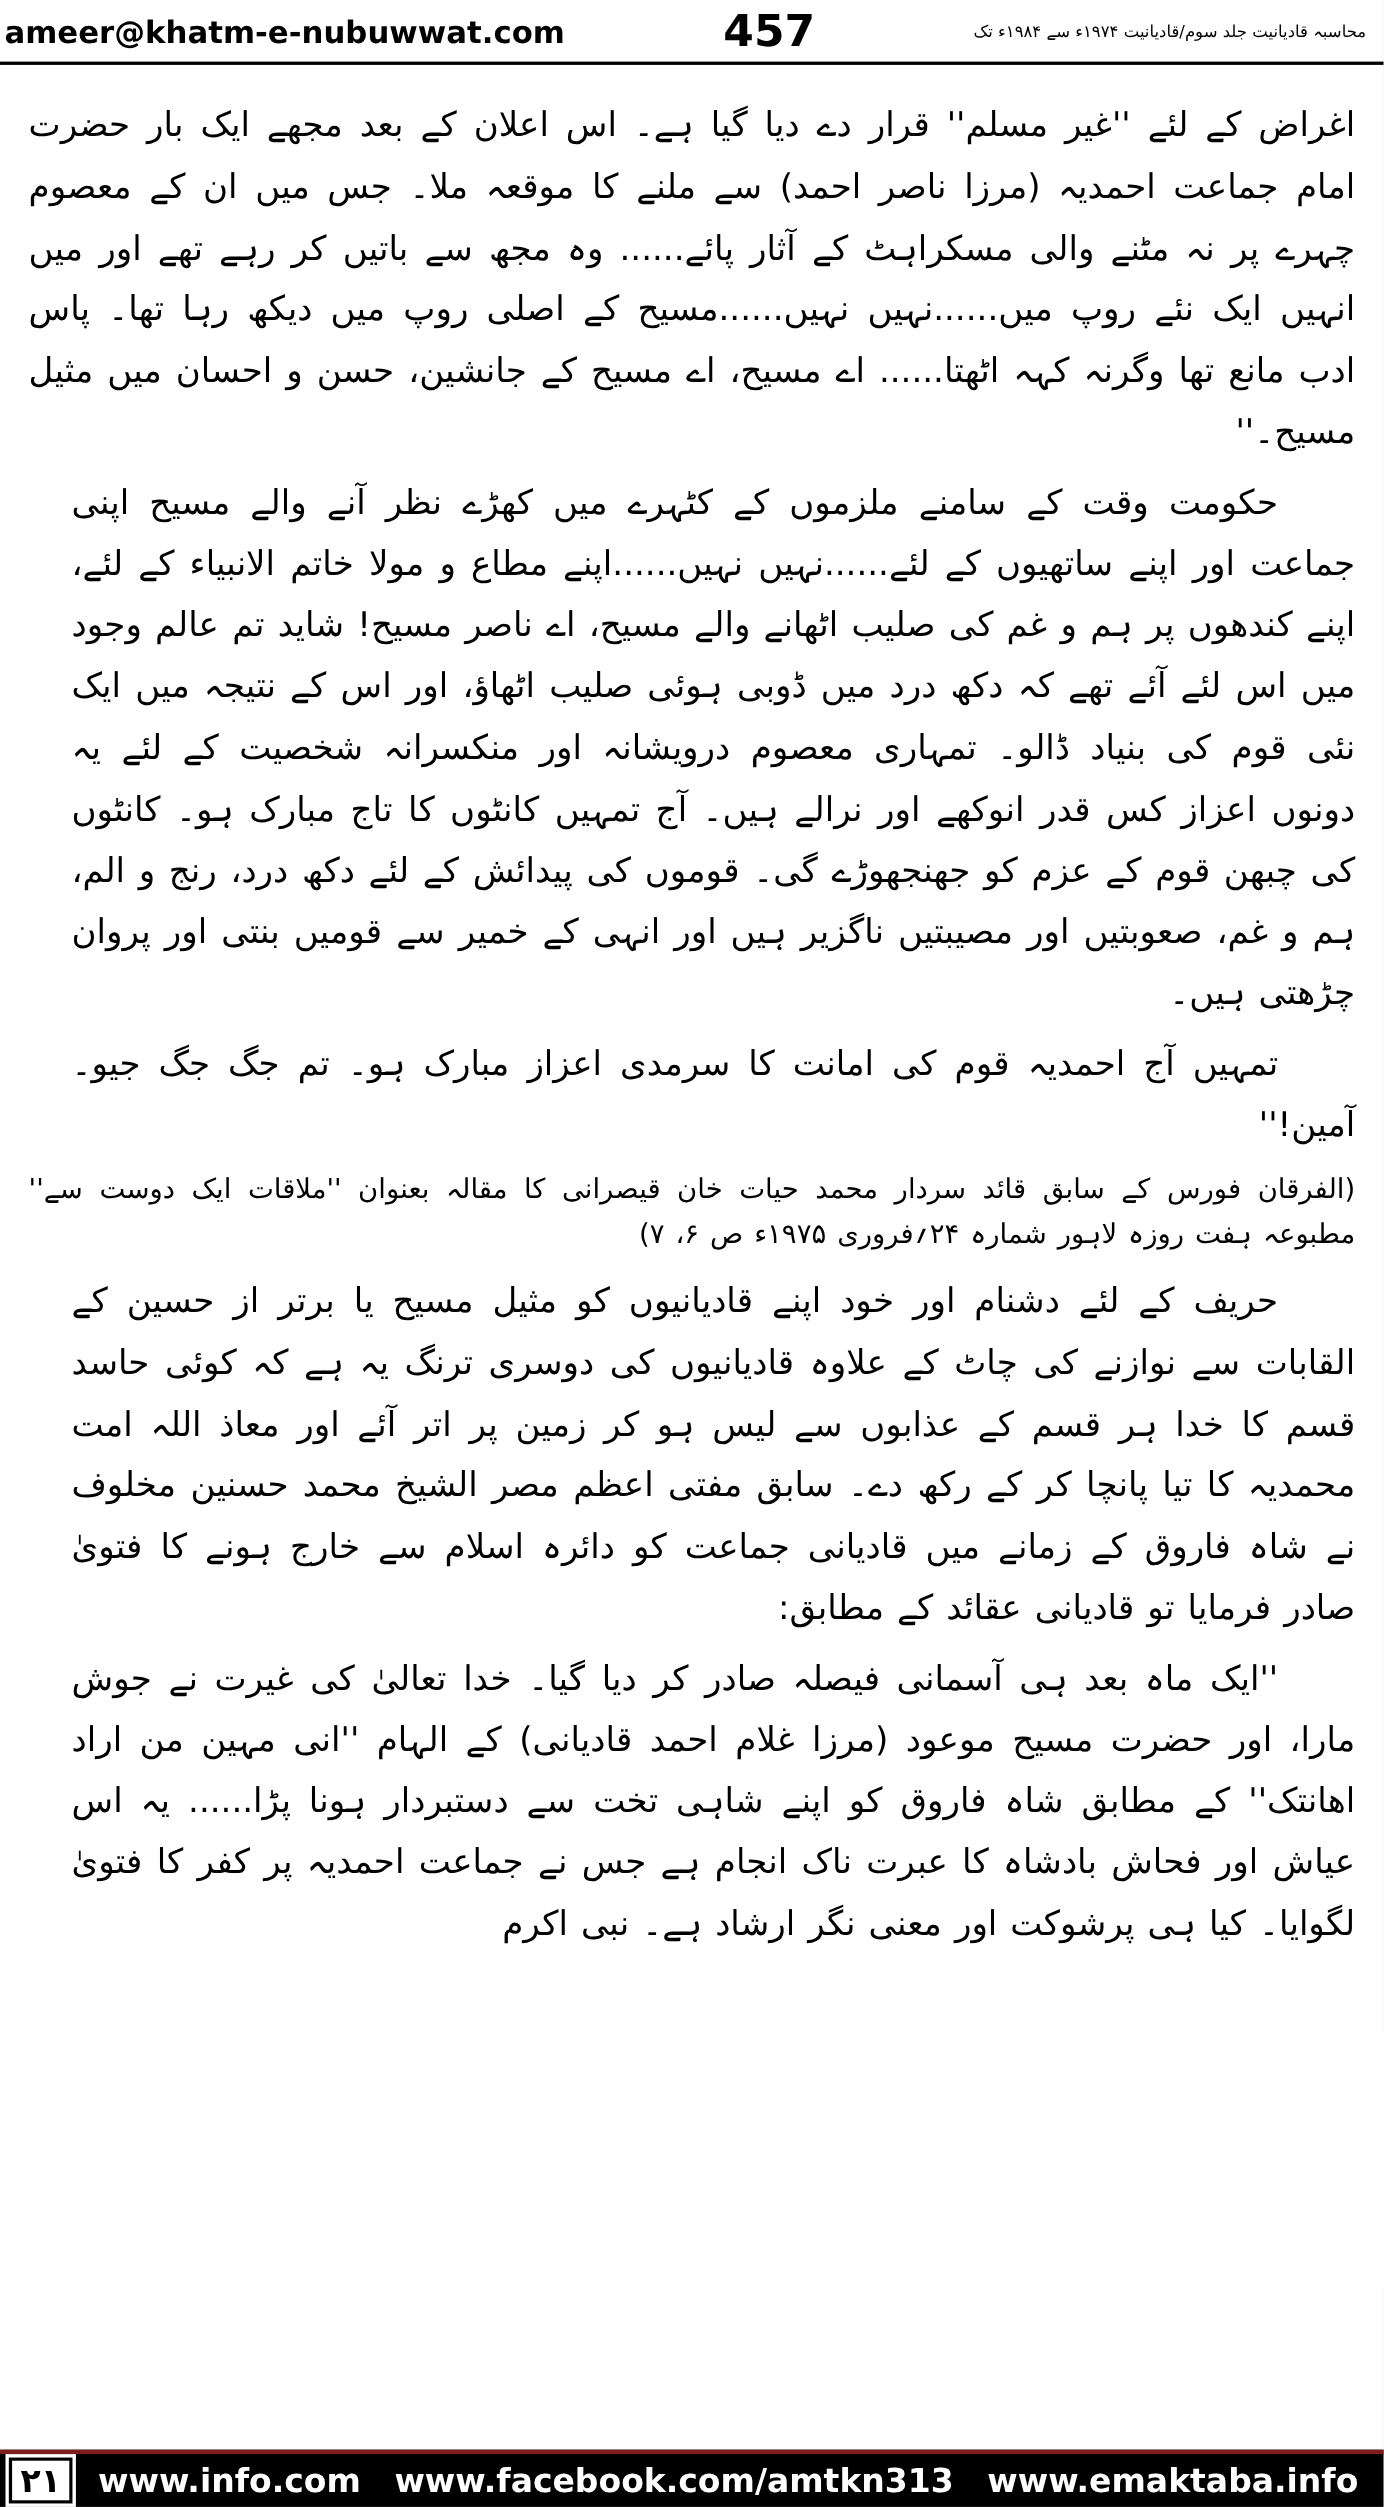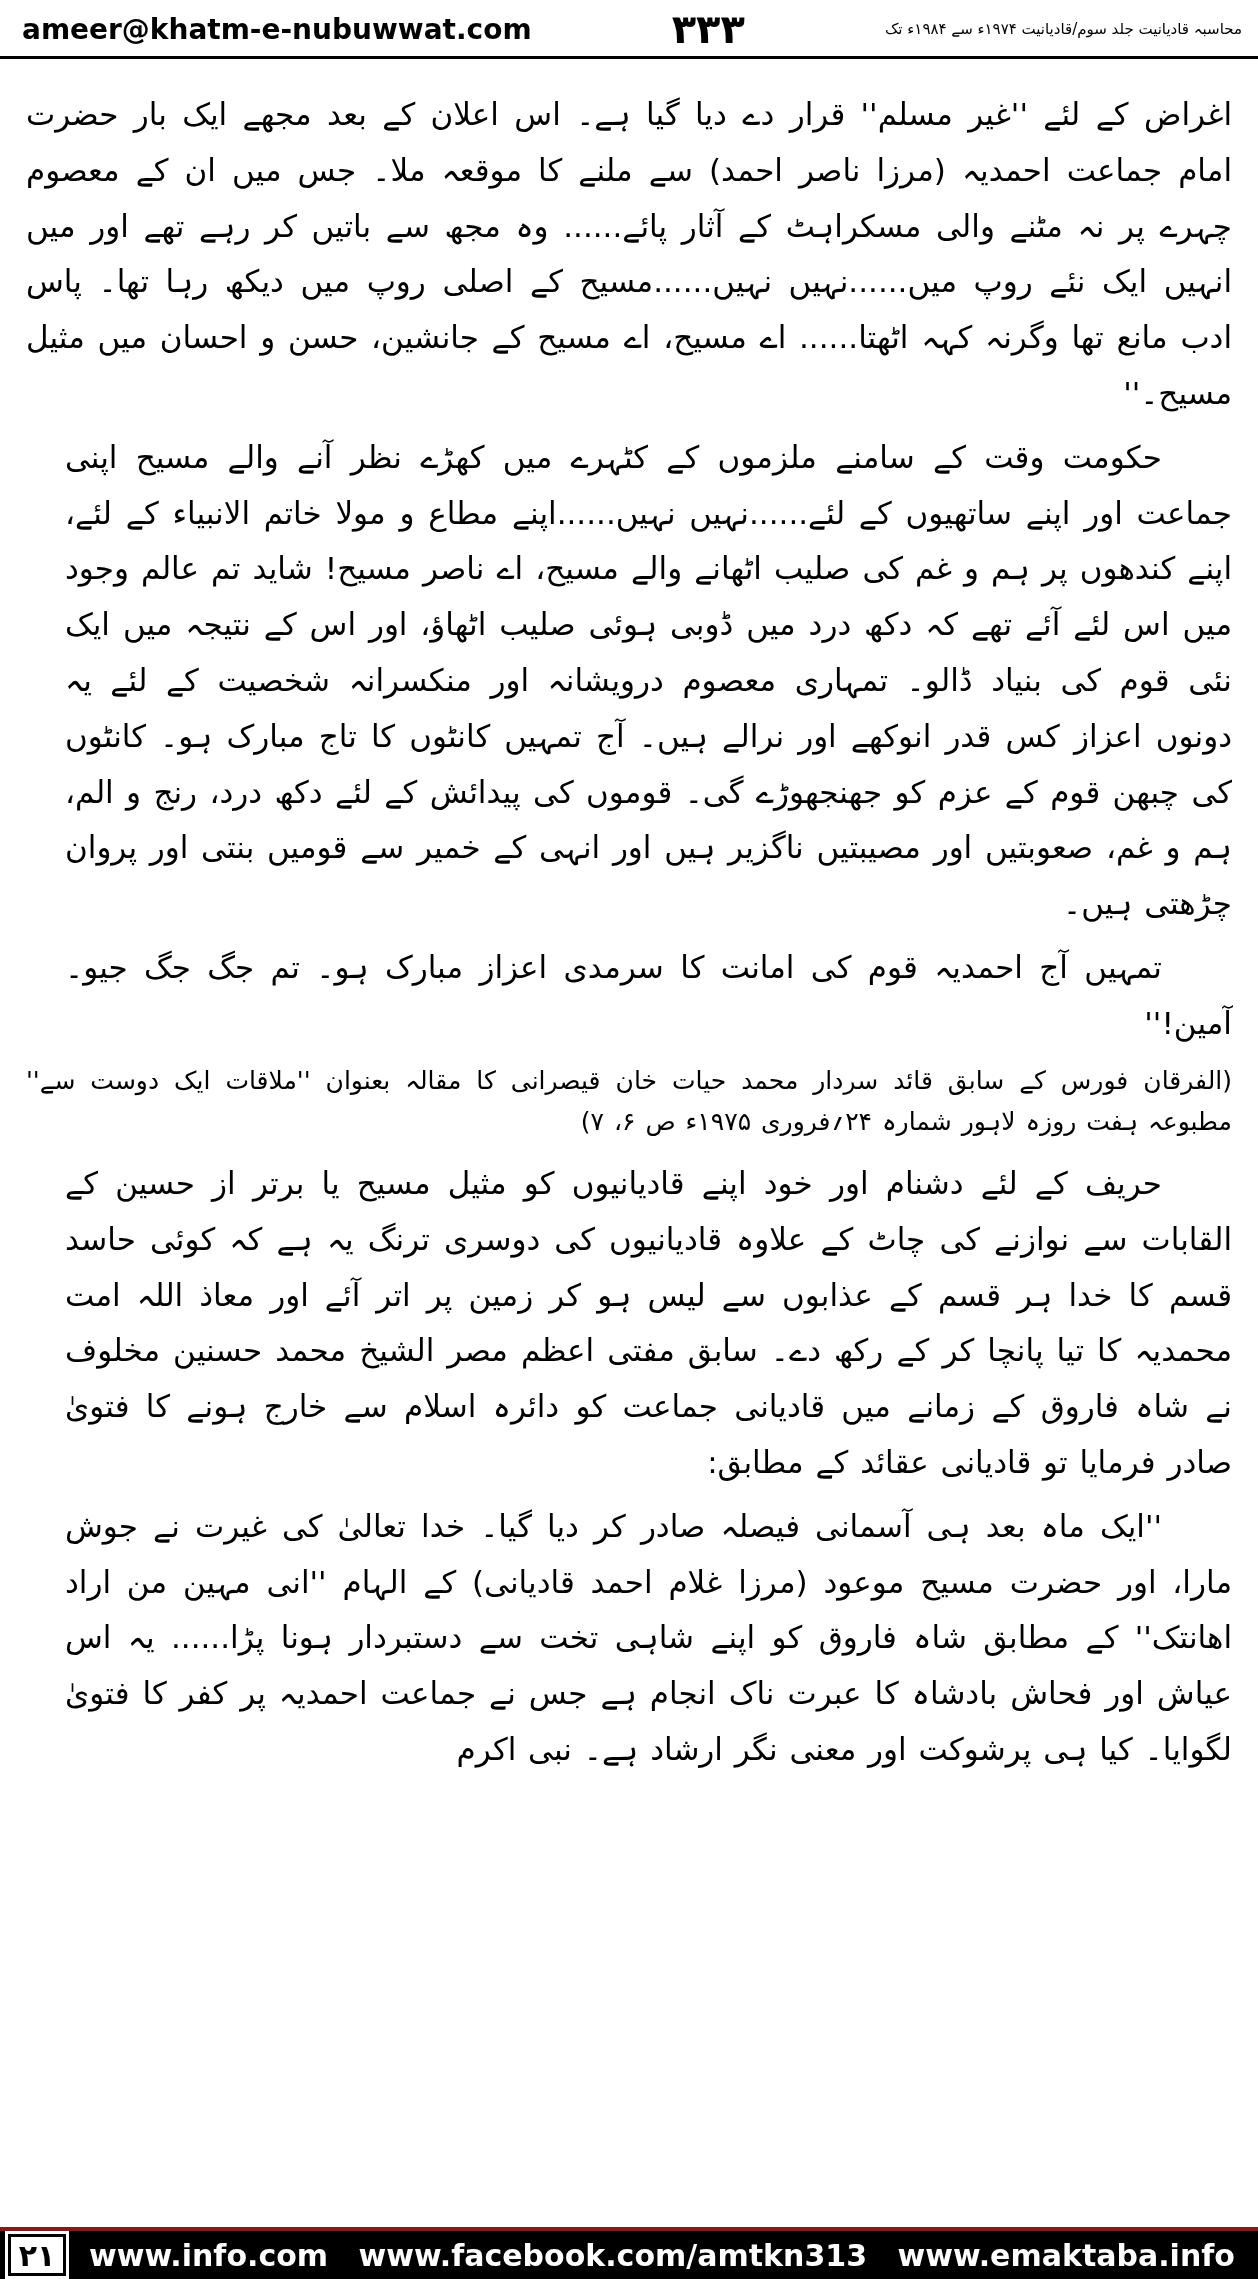--- a/index.html
+++ b/index.html
@@ -13,21 +13,21 @@
     font-family: "DejaVu Sans", sans-serif;
     box-sizing: border-box;
     overflow: hidden;
   }
 
   
   .header {
     display: flex;
     align-items: center;
     justify-content: space-between;
-    padding: 6px 16px 4px 22px;
+    padding: 6px 16px 4px 4px;
     border-bottom: 3px solid #000;
   }
   .header .email {
     font-weight: bold;
     font-size: 28px;
     direction: ltr;
     white-space: nowrap;
   }
   .header .page-num {
     font-weight: bold;
@@ -106,21 +106,21 @@
   }
   .footer-links span { margin: 0 10px; }
 </style>
 </head>
 <body>
 
 <div class="page">
 
   <div class="header">
     <div class="email">ameer@khatm-e-nubuwwat.com</div>
-    <div class="page-num">۳۳۳</div>
+    <div class="page-num">457</div>
     <div class="book-title">محاسبہ قادیانیت جلد سوم/قادیانیت ۱۹۷۴ء سے ۱۹۸۴ء تک</div>
   </div>
 
   <div class="body-text">
     <p class="para">اغراض کے لئے ''غیر مسلم'' قرار دے دیا گیا ہے۔ اس اعلان کے بعد مجھے ایک بار حضرت امام جماعت احمدیہ (مرزا ناصر احمد) سے ملنے کا موقعہ ملا۔ جس میں ان کے معصوم چہرے پر نہ مٹنے والی مسکراہٹ کے آثار پائے...... وہ مجھ سے باتیں کر رہے تھے اور میں انہیں ایک نئے روپ میں......نہیں نہیں......مسیح کے اصلی روپ میں دیکھ رہا تھا۔ پاس ادب مانع تھا وگرنہ کہہ اٹھتا...... اے مسیح، اے مسیح کے جانشین، حسن و احسان میں مثیل مسیح۔''</p>
     <p class="para indent">حکومت وقت کے سامنے ملزموں کے کٹہرے میں کھڑے نظر آنے والے مسیح اپنی جماعت اور اپنے ساتھیوں کے لئے......نہیں نہیں......اپنے مطاع و مولا خاتم الانبیاء کے لئے، اپنے کندھوں پر ہم و غم کی صلیب اٹھانے والے مسیح، اے ناصر مسیح! شاید تم عالم وجود میں اس لئے آئے تھے کہ دکھ درد میں ڈوبی ہوئی صلیب اٹھاؤ، اور اس کے نتیجہ میں ایک نئی قوم کی بنیاد ڈالو۔ تمہاری معصوم درویشانہ اور منکسرانہ شخصیت کے لئے یہ دونوں اعزاز کس قدر انوکھے اور نرالے ہیں۔ آج تمہیں کانٹوں کا تاج مبارک ہو۔ کانٹوں کی چبھن قوم کے عزم کو جھنجھوڑے گی۔ قوموں کی پیدائش کے لئے دکھ درد، رنج و الم، ہم و غم، صعوبتیں اور مصیبتیں ناگزیر ہیں اور انہی کے خمیر سے قومیں بنتی اور پروان چڑھتی ہیں۔</p>
     <p class="para indent">تمہیں آج احمدیہ قوم کی امانت کا سرمدی اعزاز مبارک ہو۔ تم جگ جگ جیو۔ آمین!''</p>
     <p class="para citation">(الفرقان فورس کے سابق قائد سردار محمد حیات خان قیصرانی کا مقالہ بعنوان ''ملاقات ایک دوست سے'' مطبوعہ ہفت روزہ لاہور شمارہ ۲۴؍فروری ۱۹۷۵ء ص ۶، ۷)</p>
     <p class="para indent">حریف کے لئے دشنام اور خود اپنے قادیانیوں کو مثیل مسیح یا برتر از حسین کے القابات سے نوازنے کی چاٹ کے علاوہ قادیانیوں کی دوسری ترنگ یہ ہے کہ کوئی حاسد قسم کا خدا ہر قسم کے عذابوں سے لیس ہو کر زمین پر اتر آئے اور معاذ اللہ امت محمدیہ کا تیا پانچا کر کے رکھ دے۔ سابق مفتی اعظم مصر الشیخ محمد حسنین مخلوف نے شاہ فاروق کے زمانے میں قادیانی جماعت کو دائرہ اسلام سے خارج ہونے کا فتویٰ صادر فرمایا تو قادیانی عقائد کے مطابق:</p>
     <p class="para indent">''ایک ماہ بعد ہی آسمانی فیصلہ صادر کر دیا گیا۔ خدا تعالیٰ کی غیرت نے جوش مارا، اور حضرت مسیح موعود (مرزا غلام احمد قادیانی) کے الہام ''انی مہین من اراد اھانتک'' کے مطابق شاہ فاروق کو اپنے شاہی تخت سے دستبردار ہونا پڑا...... یہ اس عیاش اور فحاش بادشاہ کا عبرت ناک انجام ہے جس نے جماعت احمدیہ پر کفر کا فتویٰ لگوایا۔ کیا ہی پرشوکت اور معنی نگر ارشاد ہے۔ نبی اکرم</p>

